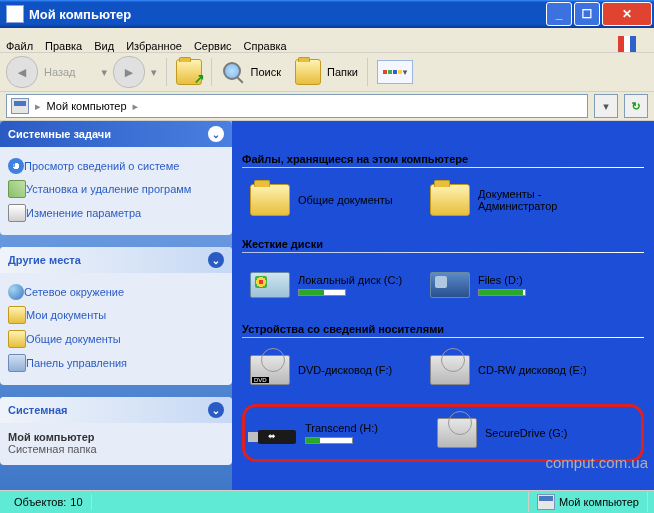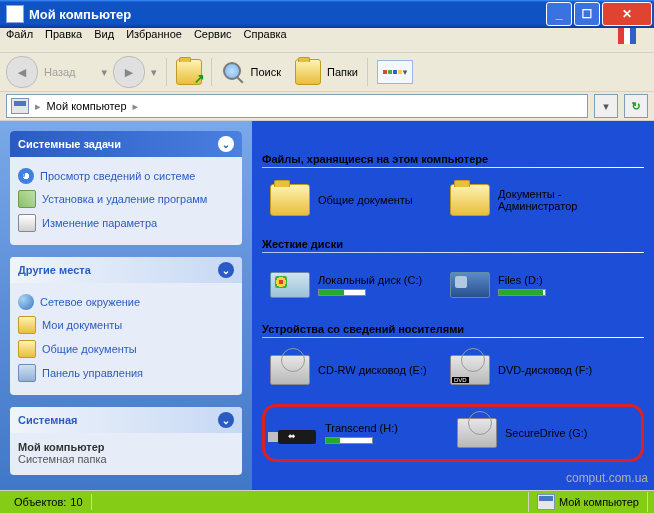--- a/index.html
+++ b/index.html
@@ -4,21 +4,21 @@
 <style>
   html,body{margin:0;padding:0;font-family:Tahoma,Verdana,sans-serif;font-size:11px;background:#888}
   .window{width:654px;height:513px;background:#ece9d8;position:relative;display:flex;flex-direction:column}
   
   .titlebar{height:28px;background:linear-gradient(180deg,#3c8cff 0%,#0f52c4 8%,#0f52c4 85%,#0a3a93 100%);display:flex;align-items:center;color:#fff;font-size:13px;font-weight:bold;padding:0 2px 0 6px}
   .titlebar .title-icon{width:16px;height:16px;background:#fff;border:1px solid #86a6d8;margin-right:5px}
   .titlebar .title-text{flex:1}
   .tbtn{width:24px;height:22px;margin-left:2px;border:1px solid #fff;border-radius:3px;display:flex;align-items:center;justify-content:center;font-weight:bold;font-size:12px}
   .tbtn.min,.tbtn.max{background:#3c72e0}.tbtn.close{width:48px;background:#e04430}
   
-  .menubar{height:24px;background:#ece9d8;display:flex;align-items:flex-start;padding:0 6px;border-bottom:1px solid #d4d0c8}
+  .menubar{height:24px;background:#ece9d8;display:flex;align-items:flex-end;padding:0 6px;border-bottom:1px solid #d4d0c8}
   .menubar span{margin-right:12px;cursor:default}
   .flag{margin-left:auto;width:18px;height:16px;background:linear-gradient(90deg,#e03c31 0 33%,#fff 33% 66%,#3060cc 66% 100%)}
   
   .toolbar{height:38px;background:#ece9d8;display:flex;align-items:center;padding:0 6px;border-bottom:1px solid #d4d0c8;gap:6px}
   .navbtn{width:30px;height:30px;border-radius:15px;background:#e0e0e0;border:1px solid #bcbcbc;display:flex;align-items:center;justify-content:center;color:#888}
   .toolbar .lbl{color:#a0a0a0;margin-right:20px}
   .toolbar .sep{width:1px;height:28px;background:#ccc;margin:0 3px}
   .tbicon{width:24px;height:24px;display:inline-flex;align-items:center;justify-content:center}
   .tbicon.folder{background:linear-gradient(180deg,#fff2b2,#e8be3c);border:1px solid #c39a20;border-radius:3px;position:relative}
   .tbicon.folder::before{content:"";position:absolute;top:-3px;left:2px;width:10px;height:4px;background:#e8be3c;border:1px solid #c39a20;border-bottom:none;border-radius:2px 2px 0 0}
@@ -31,28 +31,28 @@
   
   .addressbar{height:28px;background:#ece9d8;display:flex;align-items:center;padding:0 6px;border-bottom:1px solid #d4d0c8;gap:6px}
   .addressbar .addrinput{flex:1;height:22px;background:#fff;border:1px solid #7f9db9;display:flex;align-items:center;padding:0 4px;gap:6px}
   .addrinput .mc-icon{width:16px;height:14px;background:#e6e6e6;border:1px solid #7a94c0;position:relative}
   .addrinput .mc-icon::after{content:"";position:absolute;top:2px;left:2px;right:2px;height:5px;background:#4a78c0}
   .addrinput .chev{color:#888}
   .gobtn{width:22px;height:22px;border:1px solid #7f9db9;background:#f0f0f0}
   .syncbtn{width:22px;height:22px;border:1px solid #7f9db9;background:#f0f0f0;color:#1a9a1a;font-weight:bold;display:flex;align-items:center;justify-content:center}
   
   .body{flex:1;display:flex;overflow:hidden}
-  .sidepane{width:232px;background:linear-gradient(180deg,#7aa8e8 0%,#5c8ed8 50%,#4078c8 100%);padding:10px;overflow:hidden}
+  .sidepane{width:232px;background:linear-gradient(180deg,#7aa8e8 0%,#5c8ed8 50%,#4078c8 100%);overflow:hidden}
   .panel{background:#e6edf8;border-radius:4px;margin-bottom:12px;overflow:hidden}
   .panel-h{background:linear-gradient(90deg,#2a5bc4,#4a80e0);color:#fff;font-weight:bold;padding:5px 8px;display:flex;align-items:center;justify-content:space-between;font-size:11px}
   .panel-h.light{background:linear-gradient(90deg,#f0f4fa,#c6d8f4);color:#2a5bc4}
   .panel-h .chev{width:16px;height:16px;border-radius:50%;background:#fff;color:#2a5bc4;display:flex;align-items:center;justify-content:center;font-size:10px}
   .panel-h.light .chev{background:#2a5bc4;color:#fff}
   .panel-b{padding:8px 4px 10px 8px}
-  .task-item{display:flex;align-items:center;gap:6px;color:#2a5bc4;padding:3px 0;cursor:pointer;font-size:11px}
+  .task-item{display:flex;align-items:center;color:#2a5bc4;padding:3px 0;cursor:pointer;font-size:11px}
   .task-item .ic{width:16px;height:16px;flex-shrink:0}
   .content{flex:1;background:#1d4ed8;overflow:auto;padding:28px 6px}
   .section-h{font-weight:bold;font-size:11px;margin:4px 4px 2px 4px}
   .section-hr{height:1px;background:linear-gradient(90deg,#b0c4e8,#fff);margin:2px 4px 10px 4px}
   .items-row{display:flex;flex-wrap:wrap;gap:12px 8px;padding:2px 0 14px 12px}
   .item{display:flex;align-items:center;gap:8px;width:172px}
   .item .ic{width:40px;height:40px;flex-shrink:0;display:flex;align-items:center;justify-content:center}
   .item .lbl{flex:1;font-size:11px}
   .capbar{width:46px;height:5px;border:1px solid #888;margin-top:3px;background:#fff;position:relative}
   .capbar .fill{height:100%;background:#2aa82a}
@@ -74,25 +74,25 @@
   .smallic.info::after{content:"i";position:absolute;top:0;left:5px;color:#4080e0;font-weight:bold;font-style:italic;font-size:10px}
   .smallic.addrem{background:linear-gradient(45deg,#8cc068,#c0e0a8);border:1px solid #6a9a50;border-radius:2px}
   .smallic.chg{background:linear-gradient(180deg,#fff,#d0d0d0);border:1px solid #888;border-radius:2px}
   .smallic.net{background:radial-gradient(circle at 30% 30%,#a8d4f0,#3878c4);border-radius:50%}
   .smallic.docs{background:linear-gradient(180deg,#fff2b2,#e8be3c);border:1px solid #c39a20;border-radius:2px}
   .smallic.shared{background:linear-gradient(180deg,#fff2b2,#e8be3c);border:1px solid #c39a20;border-radius:2px}
   .smallic.cpl{background:linear-gradient(180deg,#d0e0f0,#90b0d8);border:1px solid #6a8ac0;border-radius:2px}
   .smallic.mc{width:16px;height:14px;background:#e6e6e6;border:1px solid #7a94c0;position:relative}
   .smallic.mc::after{content:"";position:absolute;top:1px;left:1px;right:1px;height:5px;background:#4a78c0}
   
-  .statusbar{height:22px;background:#84cc16;border-top:1px solid #d4d0c8;display:flex;align-items:center;padding:0 6px;font-size:11px}
+  .statusbar{height:22px;background:#5eead4;border-top:1px solid #d4d0c8;display:flex;align-items:center;padding:0 6px;font-size:11px}
   .statusbar .cell{border:1px solid #d4d0c8;border-top:none;border-bottom:none;padding:2px 8px;display:flex;align-items:center;gap:4px}
   .statusbar .cell:first-child{border-left:none}
   .statusbar .spacer{flex:1}
-  .watermark{position:absolute;right:6px;bottom:28px;color:#b0b0b0;font-size:12px}
+  .watermark{position:absolute;right:6px;bottom:42px;color:#b0b0b0;font-size:15px}
 </style>
 </head>
 <body>
 
 <div class="window">
 
   <div class="titlebar">
     <span class="title-icon"></span>
     <span class="title-text">Мой компьютер</span>
     <span class="tbtn min">_</span>
@@ -256,29 +256,29 @@
               </div>
           </span>
         </div>
       </div>
 
       <div class="section-h">Устройства со сведений носителями</div>
       <div class="section-hr"></div>
       <div class="items-row">
         <div class="item">
           <span class="ic">
+              <span class="cd badge"></span>
+            </span>
+          <span class="lbl">DVD-дисковод (F:)</span>
+        </div>
+        <div class="item">
+          <span class="ic">
               <span class="cd"></span>
             </span>
           <span class="lbl">CD-RW дисковод (E:)</span>
-        </div>
-        <div class="item">
-          <span class="ic">
-              <span class="cd badge"></span>
-            </span>
-          <span class="lbl">DVD-дисковод (F:)</span>
         </div>
       </div>
 
       <div class="highlight-box">
         <div class="items-row" style="padding:0 0 0 8px">
           <div class="item">
             <span class="ic">
                 <span class="usb">
                   <span class="sym">⬌</span>
                 </span>

